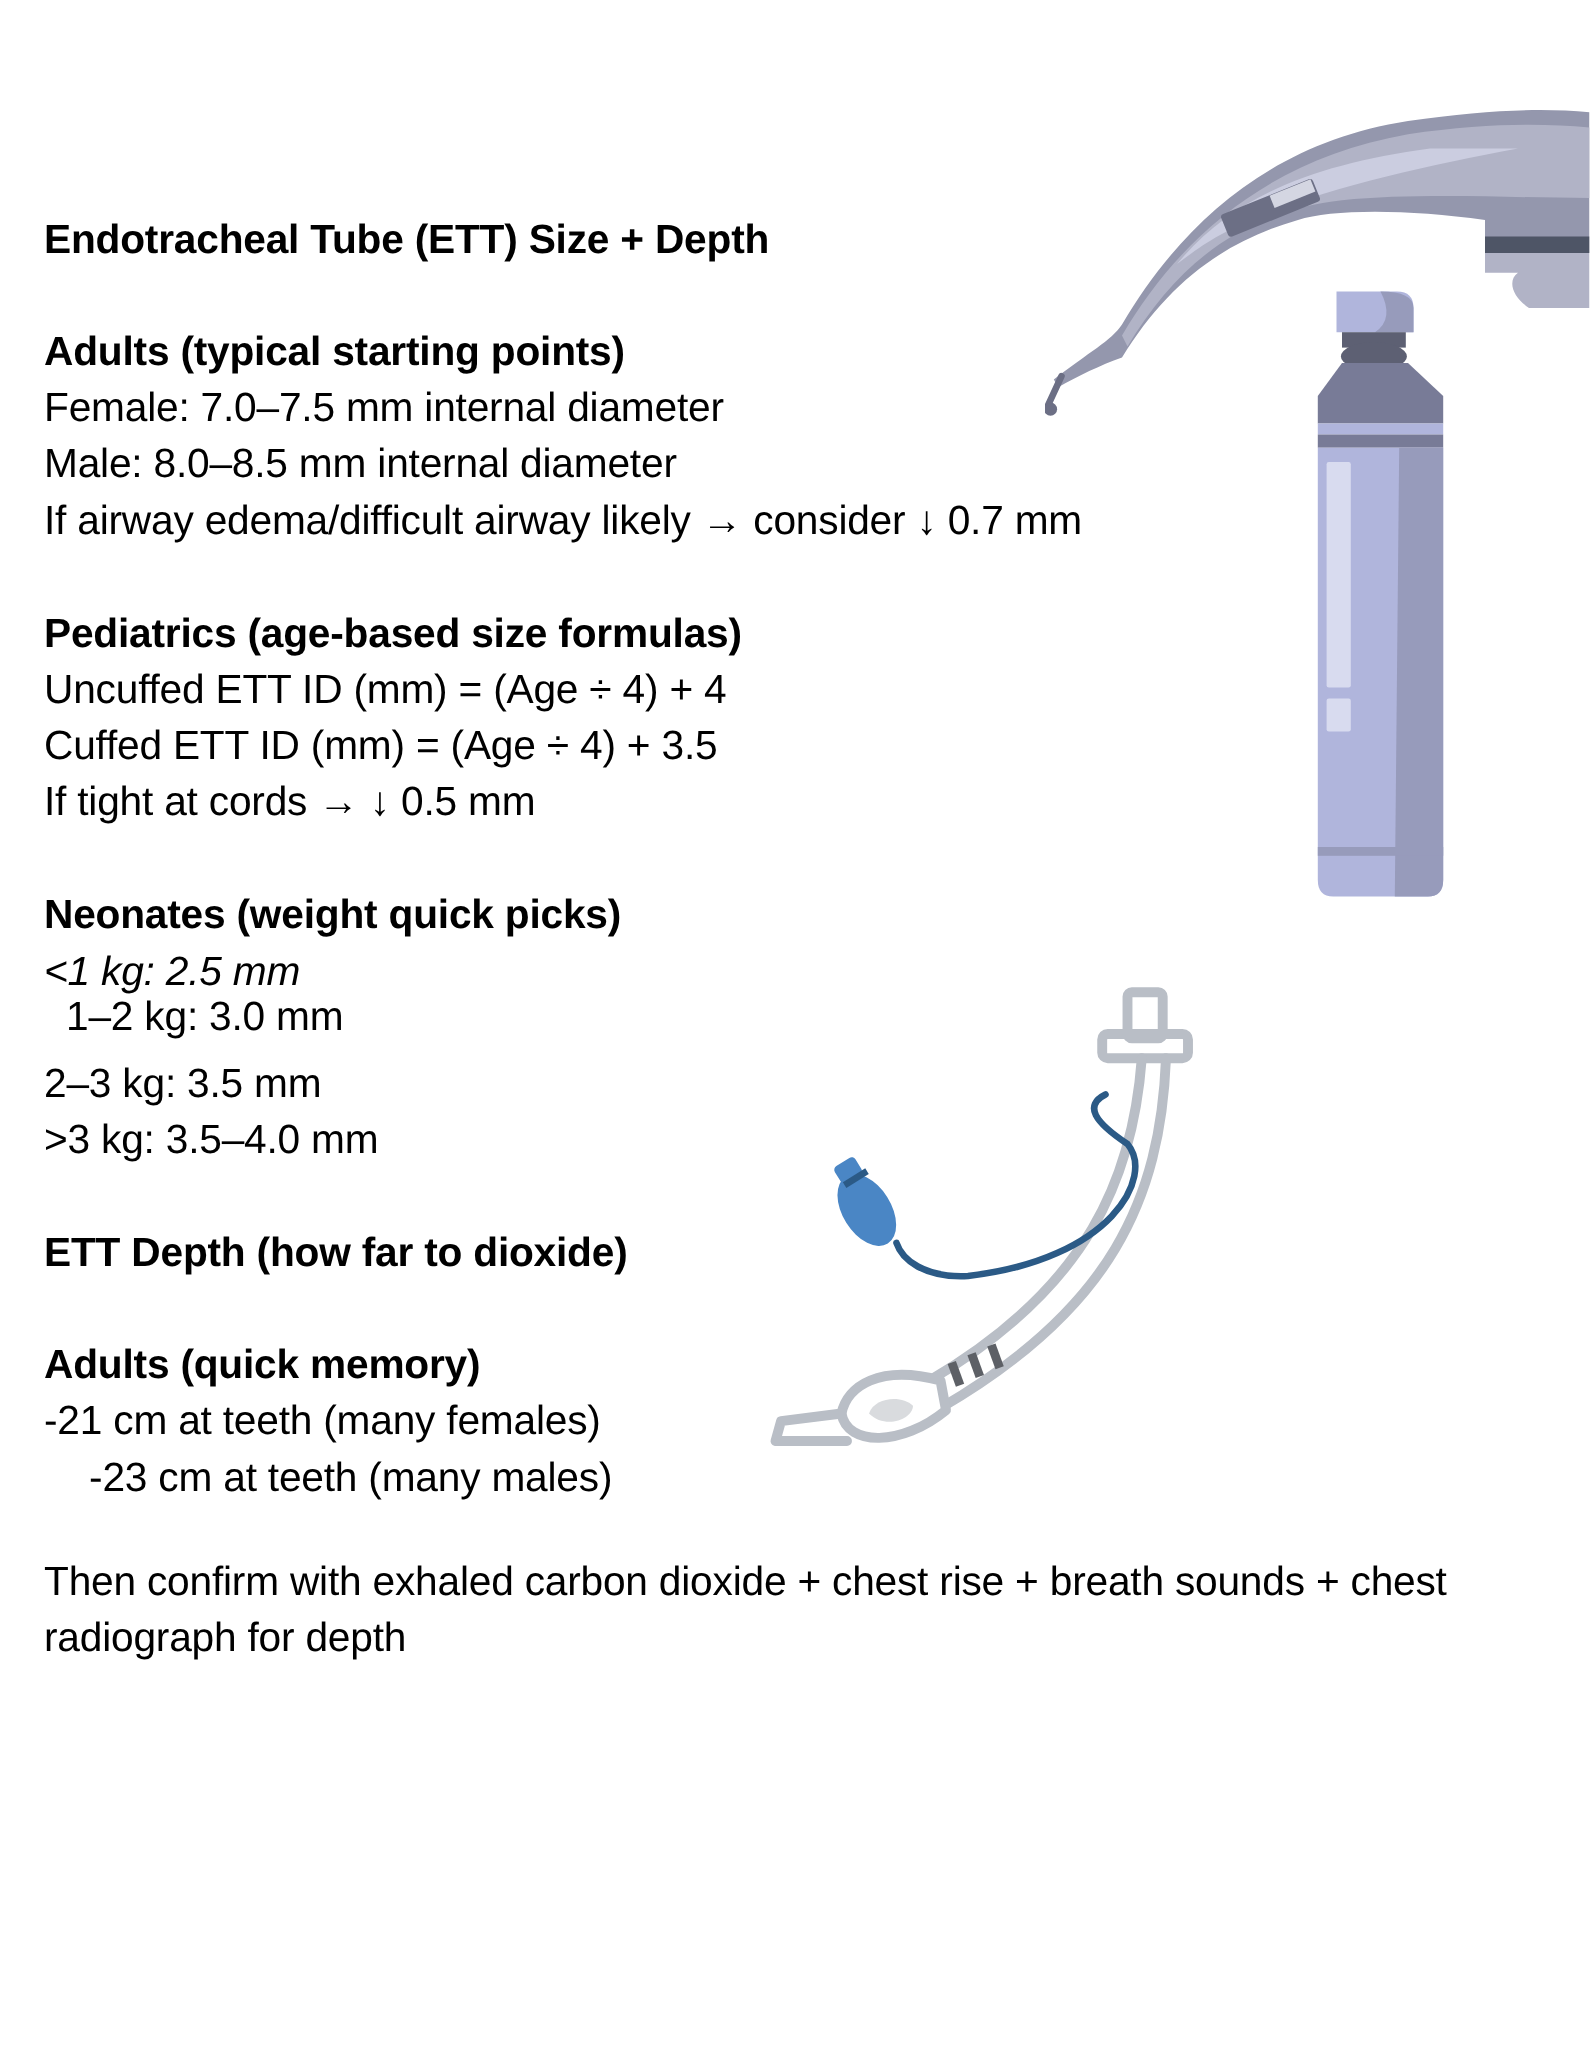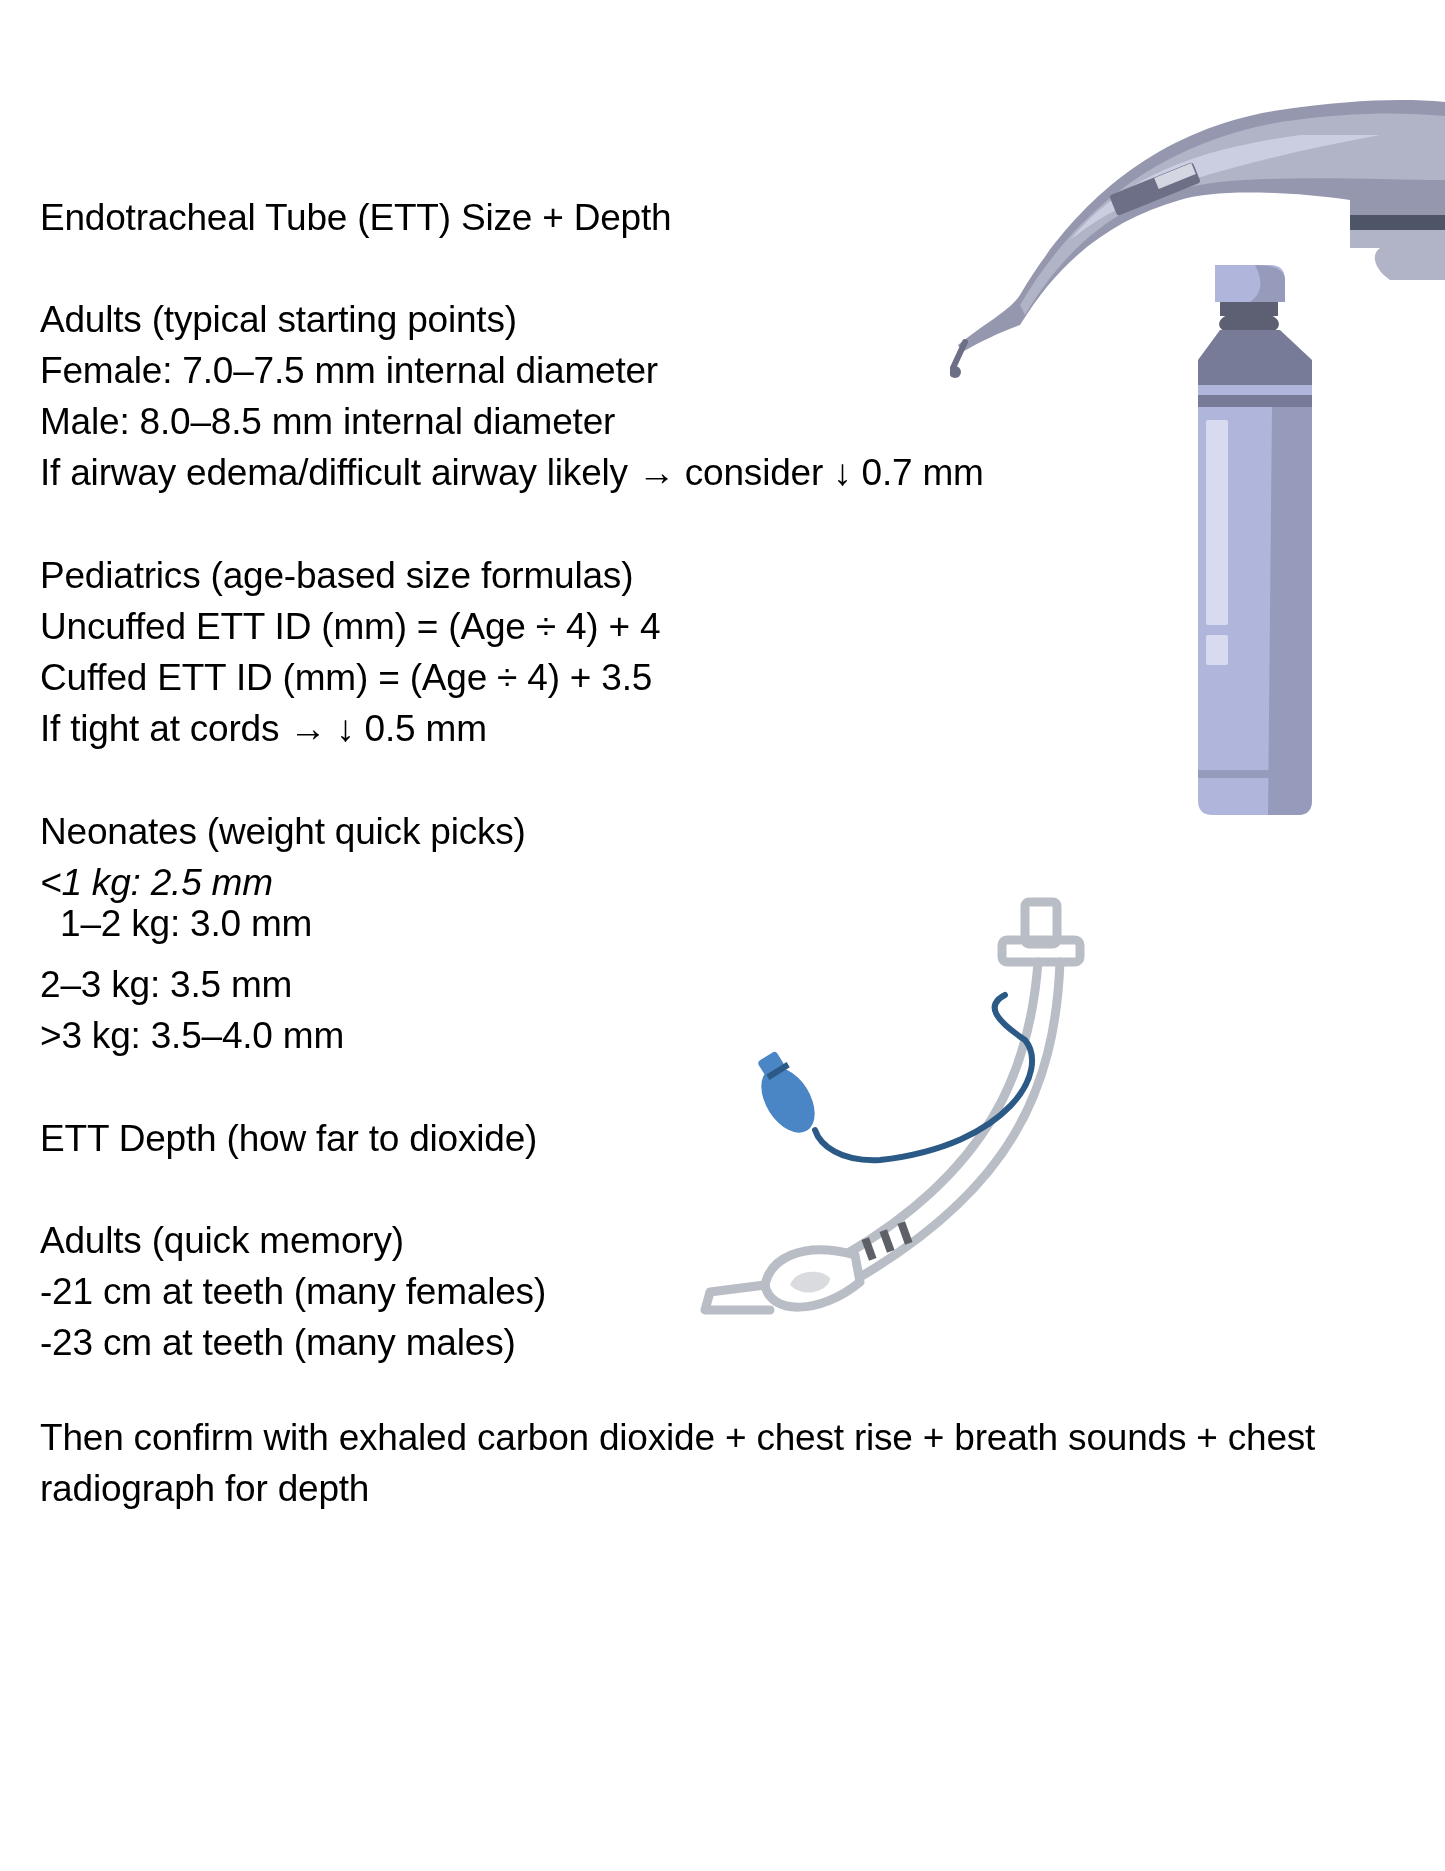--- a/index.html
+++ b/index.html
@@ -6,21 +6,21 @@
     body {
       width: 1445px; height: 1871px; position: relative; overflow: hidden;
       font-family: "Liberation Sans", "DejaVu Sans", sans-serif;
       color: #000000;
     }
     .doc { position: absolute; left: 40px; top: 0; width: 1380px; }
     .line {
       position: absolute; left: 0; white-space: nowrap;
       font-size: 37px; line-height: 44px; letter-spacing: -0.2px;
     }
-    .bold { font-weight: normal; }
+    .bold { font-weight: bold; }
     .wrap { white-space: normal; width: 1340px; line-height: 51px; }
     .illus { position: absolute; }
   </style>
 </head>
 <body>
 
 <div class="doc">
   <div class="line bold" style="top:196px;">Endotracheal Tube (ETT) Size + Depth</div>
 
   <div class="line bold" style="top:298px;">Adults (typical starting points)</div>
@@ -36,21 +36,21 @@
   <div class="line bold" style="top:810px;">Neonates (weight quick picks)</div>
   <div class="line" style="top:861px;font-style:italic;">&lt;1 kg: 2.5 mm</div>
   <div class="line" style="top:902px;margin-left:20px;">1–2 kg: 3.0 mm</div>
   <div class="line" style="top:963px;text-align:center;">2–3 kg: 3.5 mm</div>
   <div class="line" style="top:1014px;">&gt;3 kg: 3.5–4.0 mm</div>
 
   <div class="line bold" style="top:1117px;">ETT Depth (how far to dioxide)</div>
 
   <div class="line bold" style="top:1219px;">Adults (quick memory)</div>
   <div class="line" style="top:1270px;">-21 cm at teeth (many females)</div>
-  <div class="line" style="top:1321px;">-23 cm at teeth (many males)</div>
+  <div class="line" style="top:1321px;margin-left:41px;">-23 cm at teeth (many males)</div>
 
   <div class="line wrap" style="top:1412px;">Then confirm with exhaled carbon dioxide + chest rise + breath sounds + chest radiograph for depth</div>
 </div>
 
 <svg class="illus" style="left:950px; top:80px;" width="495" height="740" viewBox="0 0 495 740">
   <g>
     <path d="M8 265 C 40 240, 60 230, 70 215 C 120 130, 200 50, 330 30 C 400 20, 450 18, 495 22 L 495 150 L 400 150 L 400 120 C 330 110, 260 110, 230 120 C 160 140, 110 180, 70 245 C 50 252, 30 262, 12 272 Z" fill="#9497ad"></path>
     <path d="M70 225 C 120 140, 200 65, 330 42 C 400 32, 450 32, 495 36 L 495 100 C 430 100, 340 95, 270 102 C 180 112, 120 160, 75 235 Z" fill="#b1b3c6"></path>
     <path d="M120 160 C 170 100, 240 70, 350 55 L 430 55 C 350 70, 260 90, 200 115 C 160 130, 140 145, 120 160 Z" fill="#cbcde0"></path>
     <rect x="160" y="98" width="90" height="22" rx="3" fill="#6c6f85" transform="rotate(-22 205 109)"></rect>

